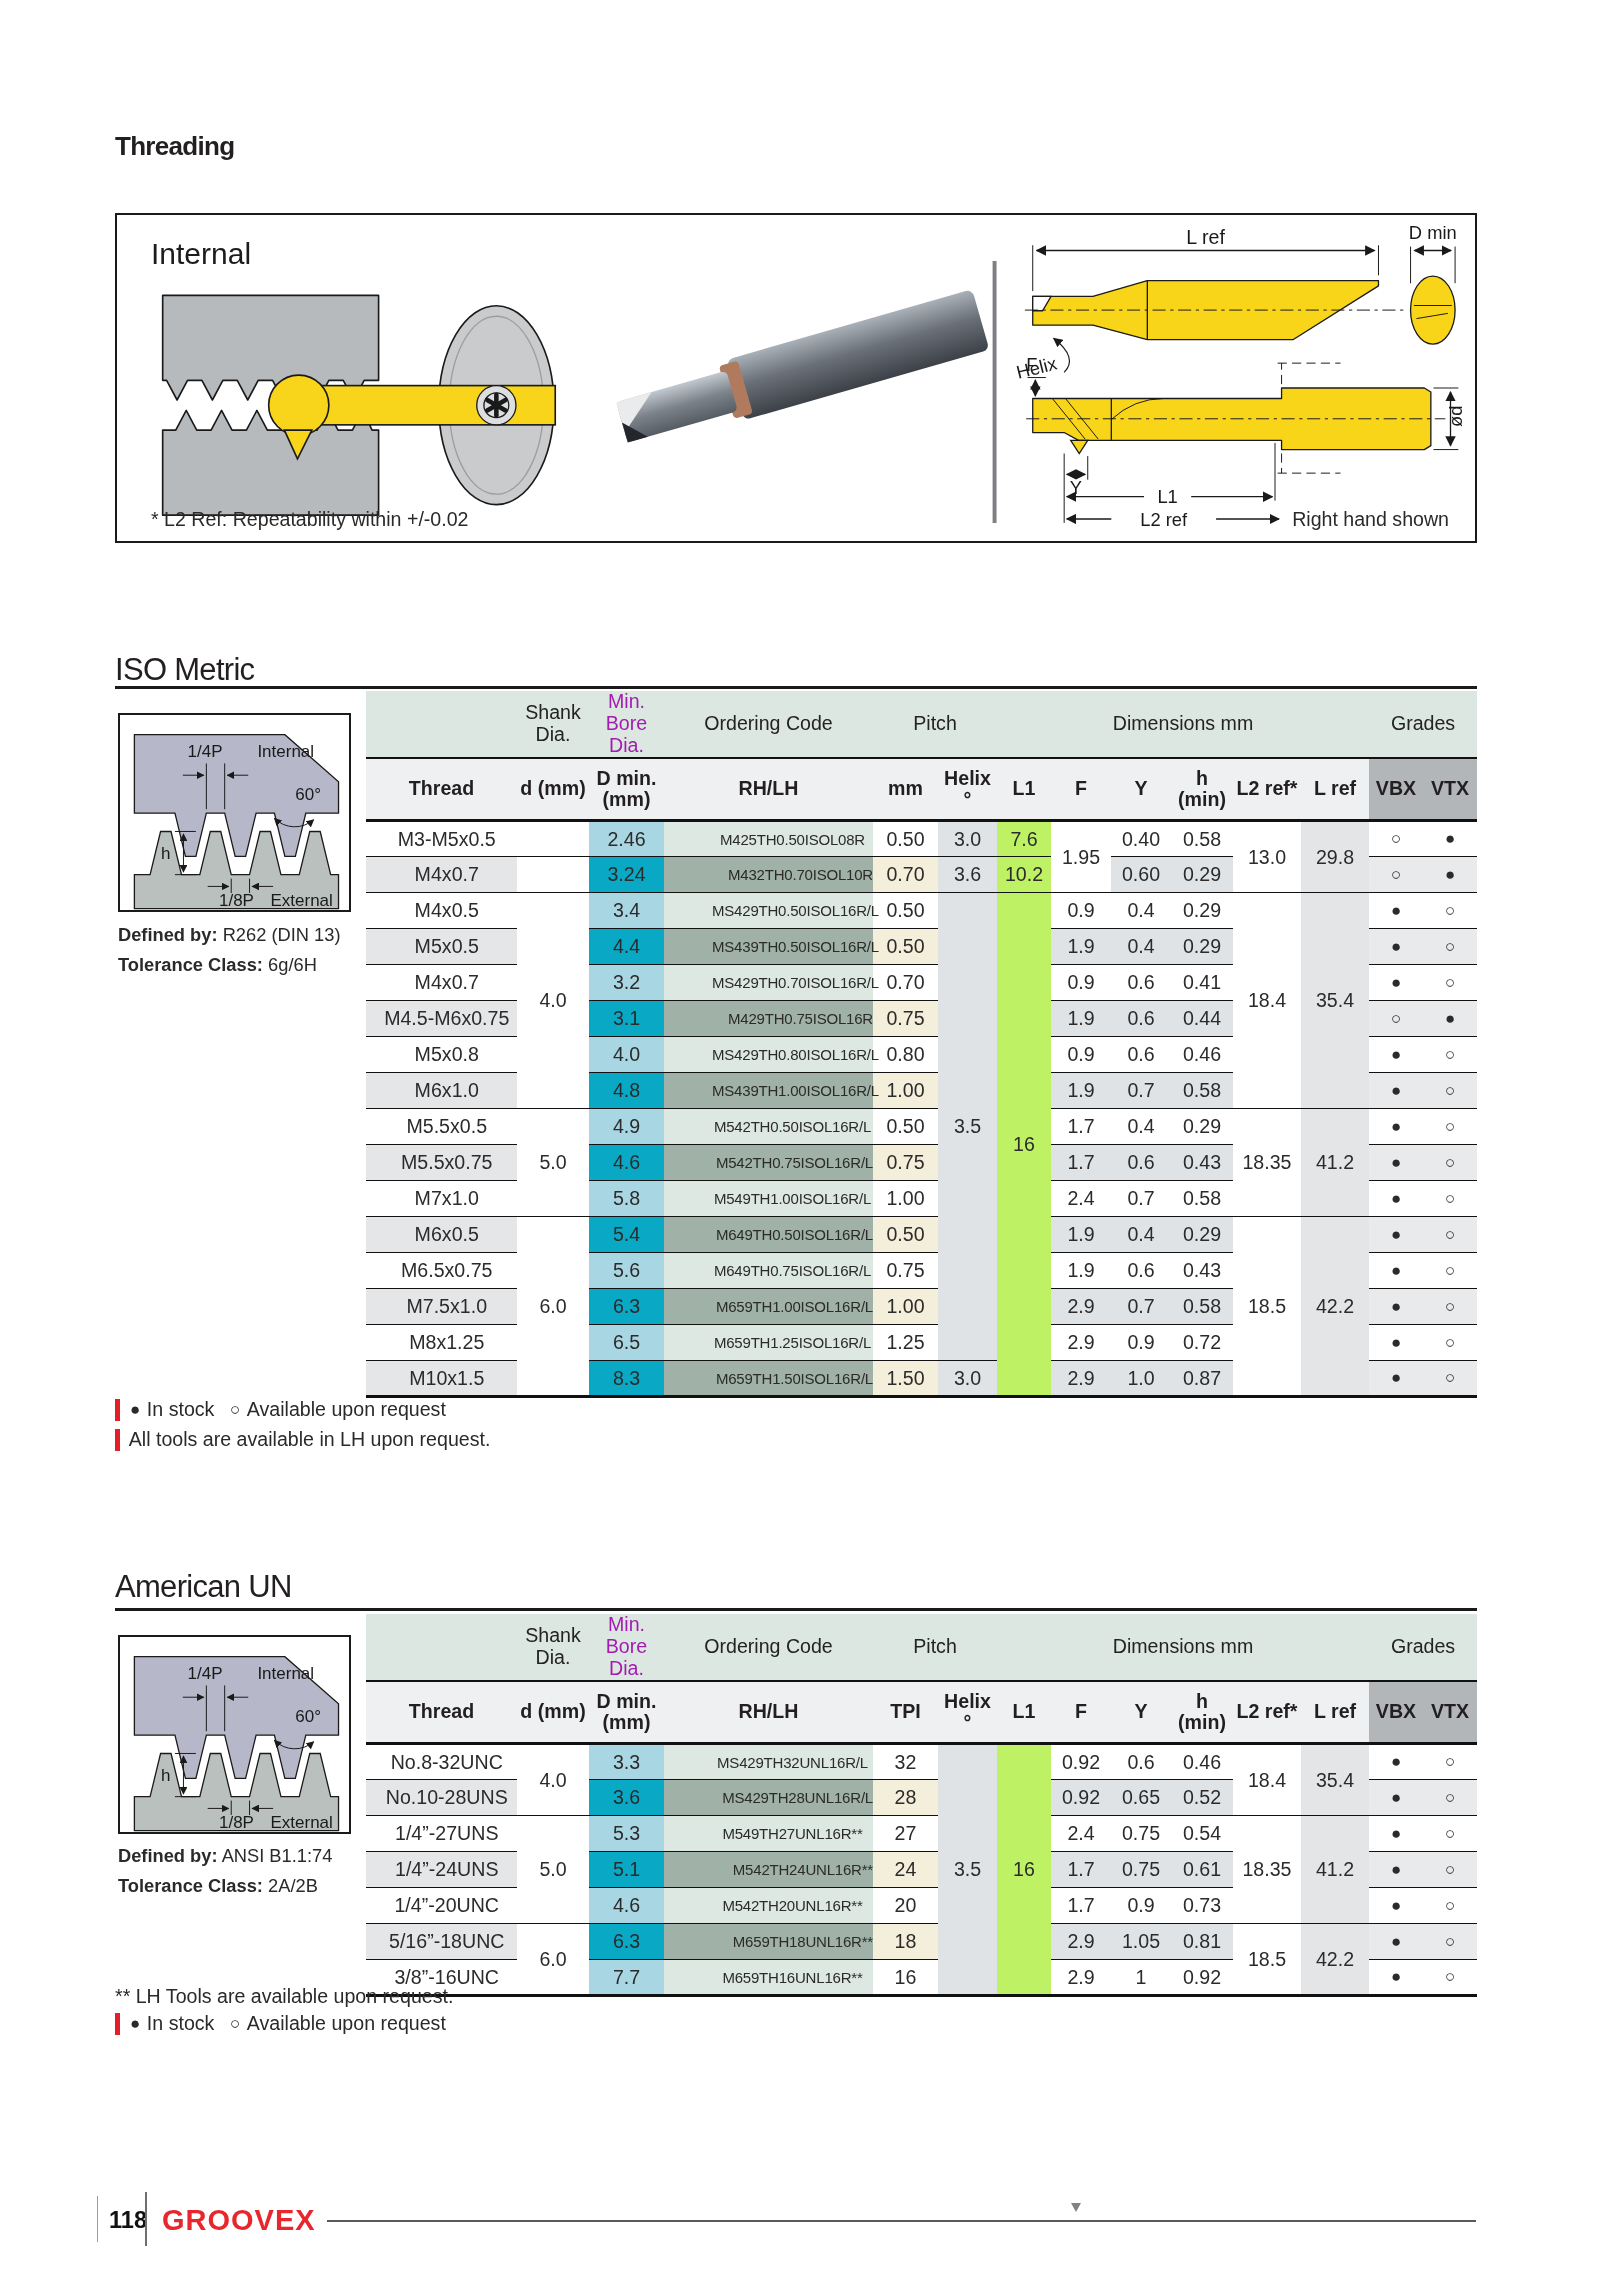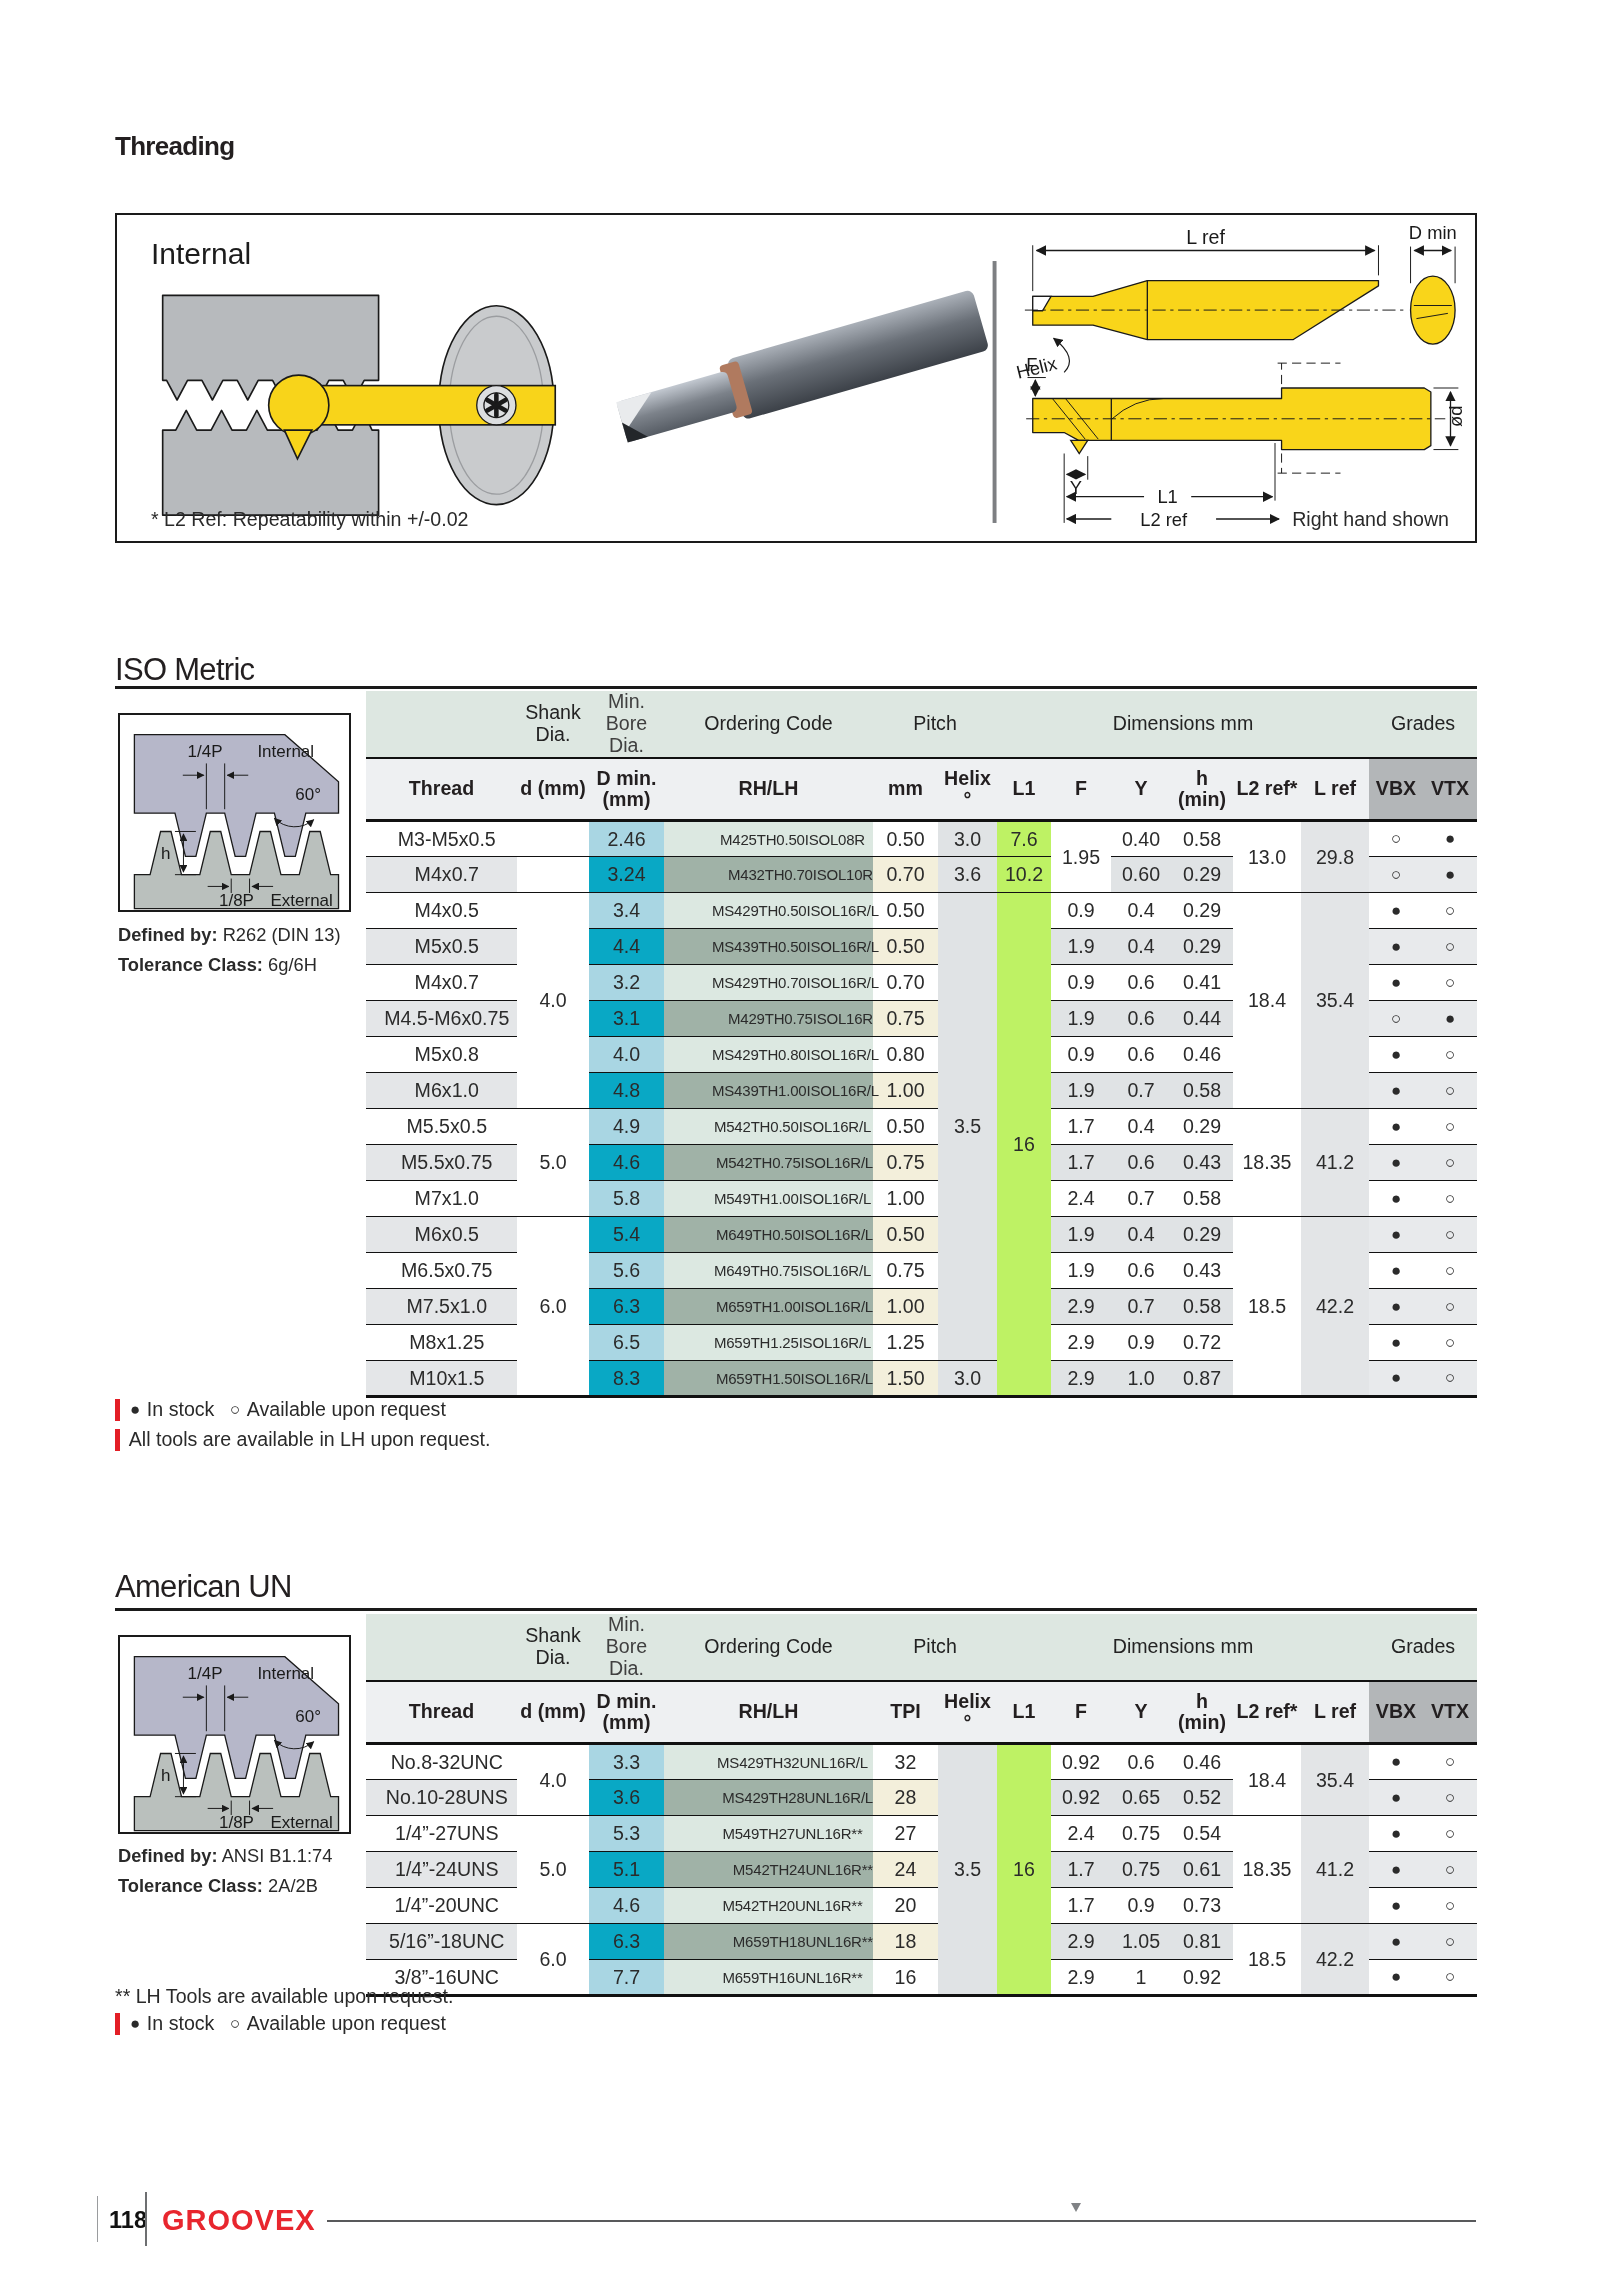--- a/index.html
+++ b/index.html
@@ -18,21 +18,21 @@
   .intbox { border:2px solid #1a1a1a; background:#fff; }
   .intbox-title { font-size:30px; font-weight:400; color:#1c1c1c; }
   .smallnote { font-size:19.6px; color:#2a2a2a; }
 
   
   table.cat { border-collapse:collapse; table-layout:fixed; width:1110px;
               border-bottom:3.3px solid #111; }
   table.cat th, table.cat td { font-family:"Liberation Sans", sans-serif; text-align:center; vertical-align:middle; }
   tr.g th { background:#dde7e1; font-weight:400; font-size:19.6px; height:51px;
             border-bottom:2.6px solid #111; white-space:pre-line; line-height:1.12; color:#232323;}
-  tr.g th.red { color:#404040; }
+  tr.g th.red { color:#a21caf; }
   tr.s th { background:#eef0f2; font-weight:700; font-size:19.6px; height:63px;
             border-bottom:3.3px solid #111; white-space:pre-line; line-height:1.08; }
   tr.s th.dk { background:#b3b6b8; }
   td.c { height:36px; font-size:19.6px; border-bottom:1.3px solid #111; background:#fff; color:#2b2b2b; }
   td.b { background:#e4e6e8; }
   td.th { text-align:left; padding-left:10.5px; }
   td.dm.a { background:#a9d6e3; } td.dm.b { background:#09a8c5; }
   td.co { font-size:15px; letter-spacing:-0.2px;padding-left:48px; }
   td.co.a { background:#dce8e1; } td.co.b { background:#a0b2a7;text-align:right; }
   td.pi.a { background:#fff; } td.pi.b { background:#f3efdb; }

